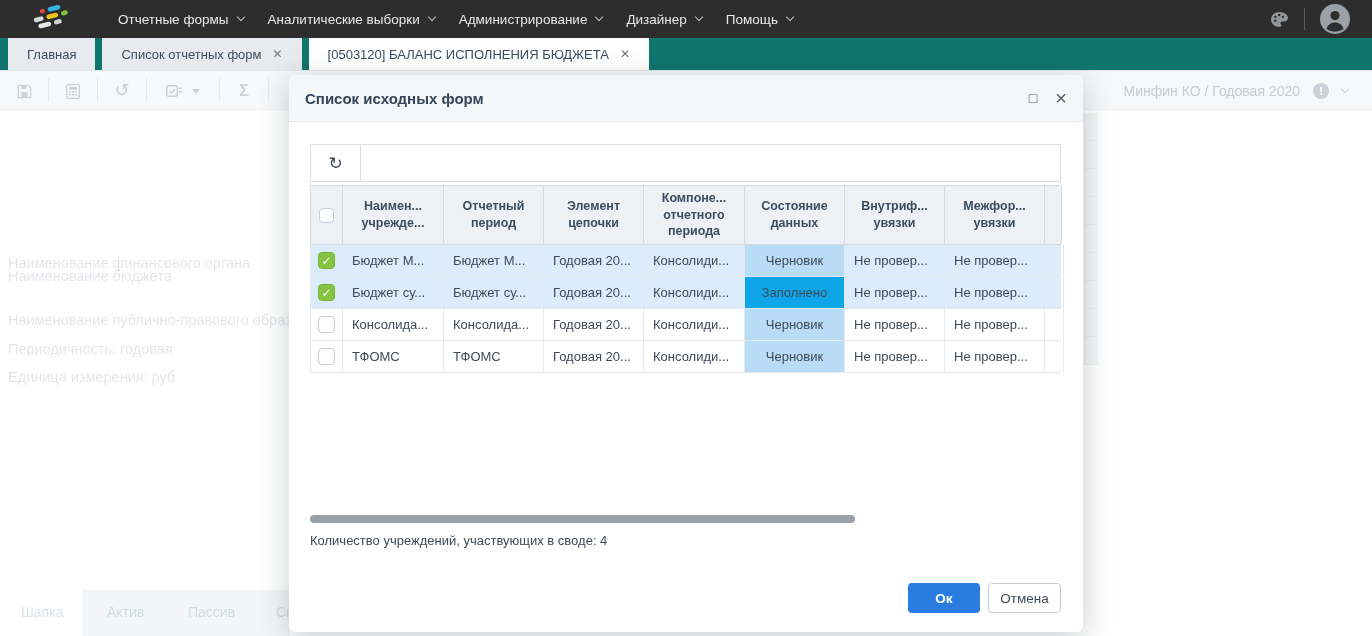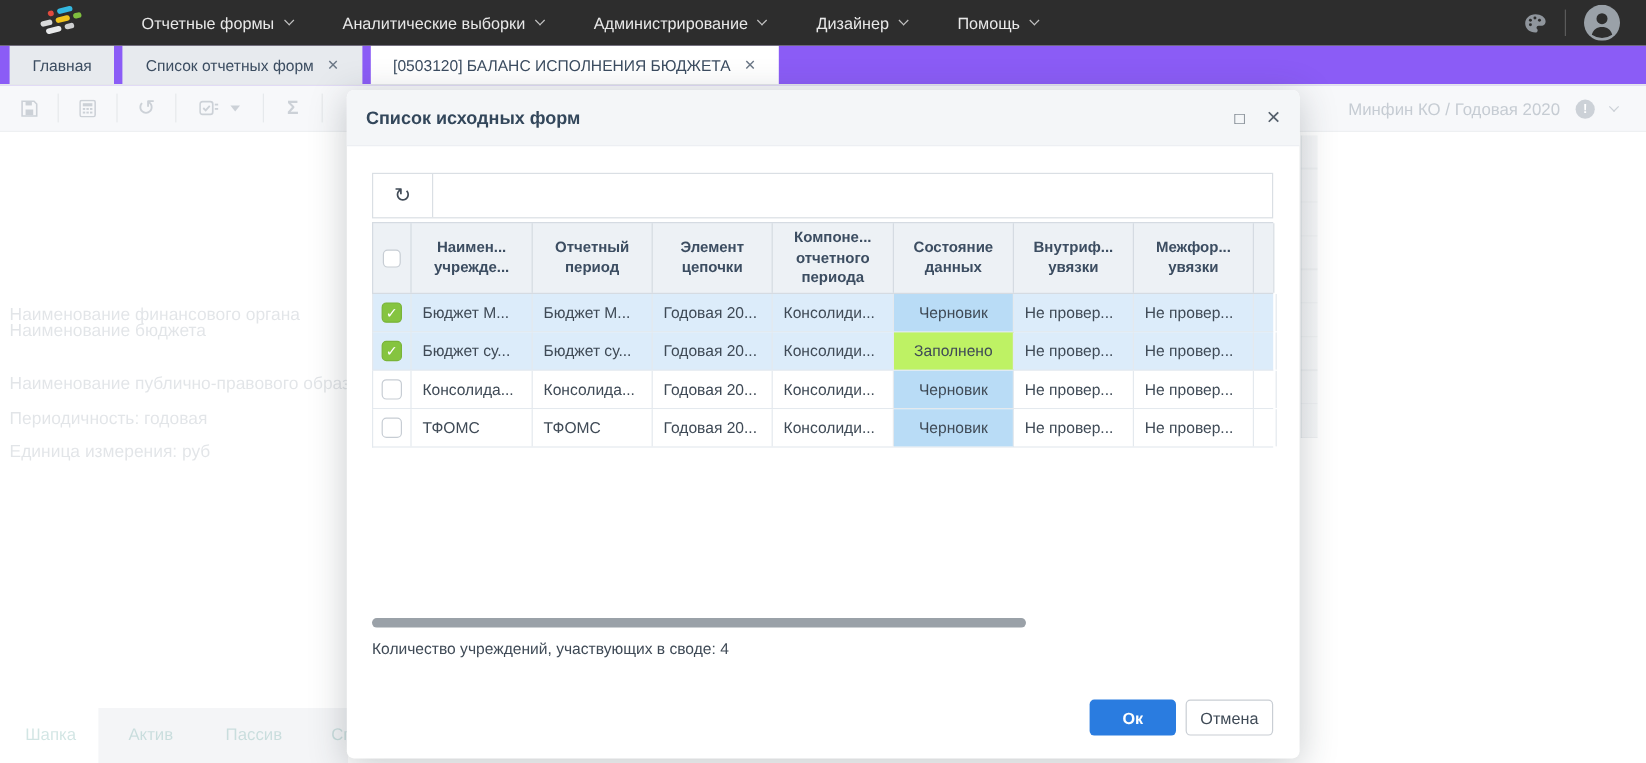--- a/index.html
+++ b/index.html
@@ -3,29 +3,29 @@
 <meta charset="utf-8">
 <style>
   * { margin:0; padding:0; box-sizing:border-box; }
   html,body { width:1372px; height:636px; overflow:hidden; background:#fff;
               font-family:"Liberation Sans","DejaVu Sans",sans-serif; position:relative; }
 
   
   .topbar { position:absolute; left:0; top:0; width:1372px; height:38px; background:#2d2d2d;
             display:flex; align-items:center; z-index:5; }
   .logo { margin-left:28px; width:46px; height:30px; flex:0 0 auto; }
-  .menus { display:flex; margin-left:44px; gap:42px;justify-content:center; }
+  .menus { display:flex; margin-left:44px; gap:24px;justify-content:center; }
   .menu-item { display:flex; align-items:center; gap:9px; color:#e8e8e8; font-size:13.5px; cursor:pointer; }
   .chev { width:6px; height:6px; border-right:1.5px solid #c2c2c2; border-bottom:1.5px solid #c2c2c2;
           transform:rotate(45deg); margin-top:-4px; }
   .topbar-right { margin-left:auto; display:flex; align-items:center; margin-right:22px; gap:15px; }
   .vdiv { width:1px; height:22px; background:#5a5a5a; }
 
   
-  .tabsrow { position:absolute; top:38px; left:0; width:1372px; height:33px; background:#8b5cf6;
+  .tabsrow { position:absolute; top:38px; left:0; width:1372px; height:33px; background:#0f766e;
              border-bottom:1px solid #e4e7ea; display:flex; align-items:stretch; padding-left:8px; gap:7px; z-index:4; }
   .tab { display:flex; align-items:center; gap:11px; padding:0 19px; background:#e7eaee;
          font-size:13px; color:#3c4d61; cursor:pointer; white-space:nowrap; }
   .tab.active { background:#ffffff; }
   .tab .close-x { color:#6b7786; font-size:12px; }
 
   
   .toolbar { position:absolute; top:71px; left:0; width:1372px; height:39px; background:#f7f8fa;
              border-bottom:1px solid #eef0f2; display:flex; align-items:center; color:#ccd1d7; z-index:1; }
   .tool { width:48px; text-align:center; font-size:16px; line-height:39px; }
@@ -72,21 +72,21 @@
                  border-left:1px solid #d5dbe2; height:60px; }
   .gh-cell { display:flex; align-items:center; justify-content:center; text-align:center; font-size:12.5px;
              font-weight:bold; color:#3c4d61; border-right:1px solid #d5dbe2; white-space:pre-line;
              line-height:1.35; padding:2px; }
   .grid-row { height:32px; border-bottom:1px solid #e4e9ee; border-left:1px solid #e4e9ee; background:#fff; }
   .grid-row.selected { background:#dcecfa; }
   .gr-cell { display:flex; align-items:center; font-size:13px; color:#3f4a56; padding:0 9px;
              border-right:1px solid #e4e9ee; overflow:hidden; white-space:nowrap; }
   .gr-cell.center { justify-content:center; padding:0 2px; }
   .gr-cell.status-draft  { background:#b9dcf6; justify-content:center; }
-  .gr-cell.status-filled { background:#bef264; justify-content:center; }
+  .gr-cell.status-filled { background:#0ea5e9; justify-content:center; }
   .cb { width:17px; height:17px; border-radius:4px; border:1px solid #c7cdd4; background:#fff;
         display:flex; align-items:center; justify-content:center; cursor:pointer; }
   .cb.checked { background:#85c440; border-color:#79b438; color:#fff; font-size:12px; font-weight:bold; }
   .cb.small { width:15px; height:15px; }
 
   .hscroll { position:absolute; left:21px; top:440px; width:545px; height:8px; border-radius:4px;
              background:#9aa1a8; cursor:pointer; }
   .summary { position:absolute; left:21px; top:458px; font-size:13px; color:#3f4a56; }
 
   .btn-ok { position:absolute; left:619px; top:508px; width:72px; height:30px; background:#2a7ce0; color:#fff;

